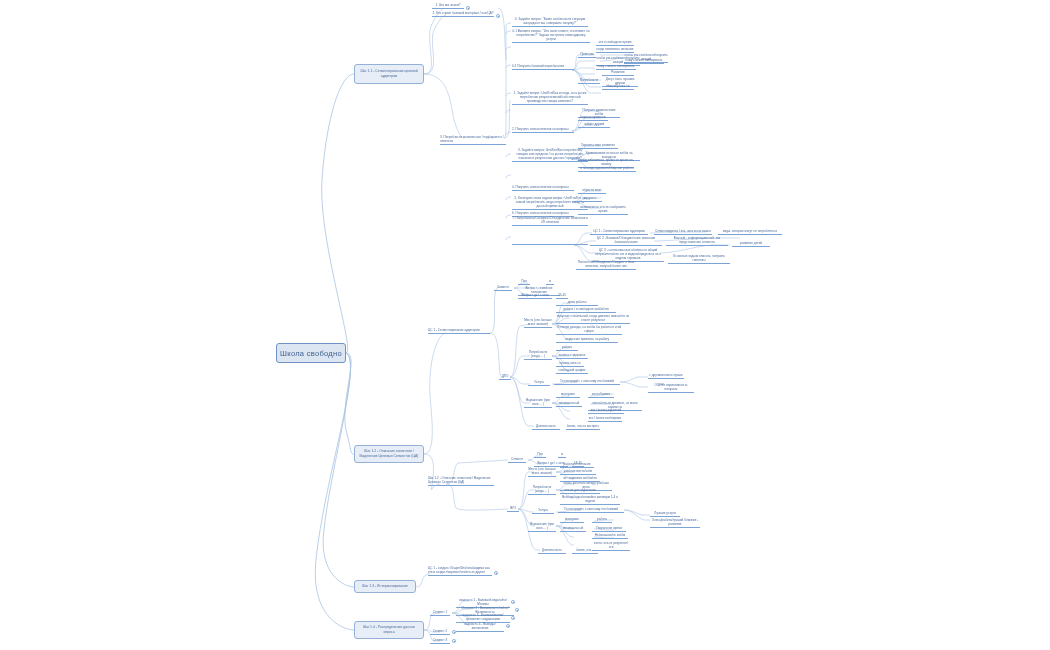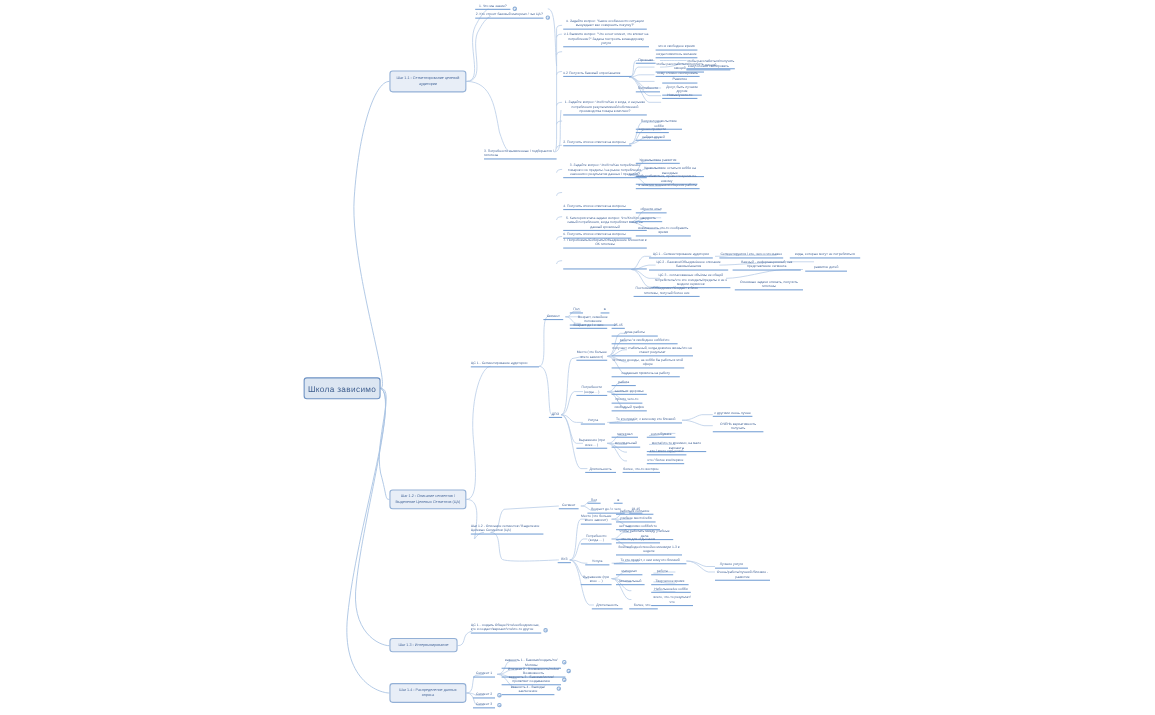--- a/index.html
+++ b/index.html
@@ -241,21 +241,21 @@
       <path d="M424,630 C432,630 430,632 434,632 L440,632"></path>
       <path d="M424,630 C432,630 430,641 434,641 L440,641"></path>
 
       <path d="M452,613 C460,613 458,602 464,601 L470,601"></path>
       <path d="M452,613 C460,613 460,609 466,609 L470,609"></path>
       <path d="M452,613 C460,613 462,616 468,617 L470,617"></path>
       <path d="M452,613 C460,613 462,624 468,625 L470,625"></path>
     </g>
   </svg>
 
-  <div class="root-node" style="left:276px;top:343px;width:70px;height:20px;">Школа зависимо</div>
+  <div class="root-node" style="left:276px;top:343px;width:70px;height:20px;">Школа свободно</div>
 
   <div class="branch-node" style="left:354px;top:64px;width:70px;height:20px;">Шаг 1.1 - Сегментирование целевой аудитории</div>
   <div class="branch-node" style="left:354px;top:445px;width:70px;height:18px;">Шаг 1.2 - Описание сегментов / Выделение Целевых Сегментов (ЦА)</div>
   <div class="branch-node" style="left:354px;top:580px;width:62px;height:13px;">Шаг 1.3 - Интервьюирование</div>
   <div class="branch-node" style="left:354px;top:621px;width:70px;height:18px;">Шаг 1.4 - Распределение данных опроса</div>
 
   <div class="leaf" style="left:432px;top:3px;width:32px;">1. Что мы знаем?</div>
   <span class="badge" style="left:466px;top:6px;"></span>
 
   <div class="leaf" style="left:432px;top:11px;width:62px;">2. Кто строит базовый материал / чьи ЦА?</div>

